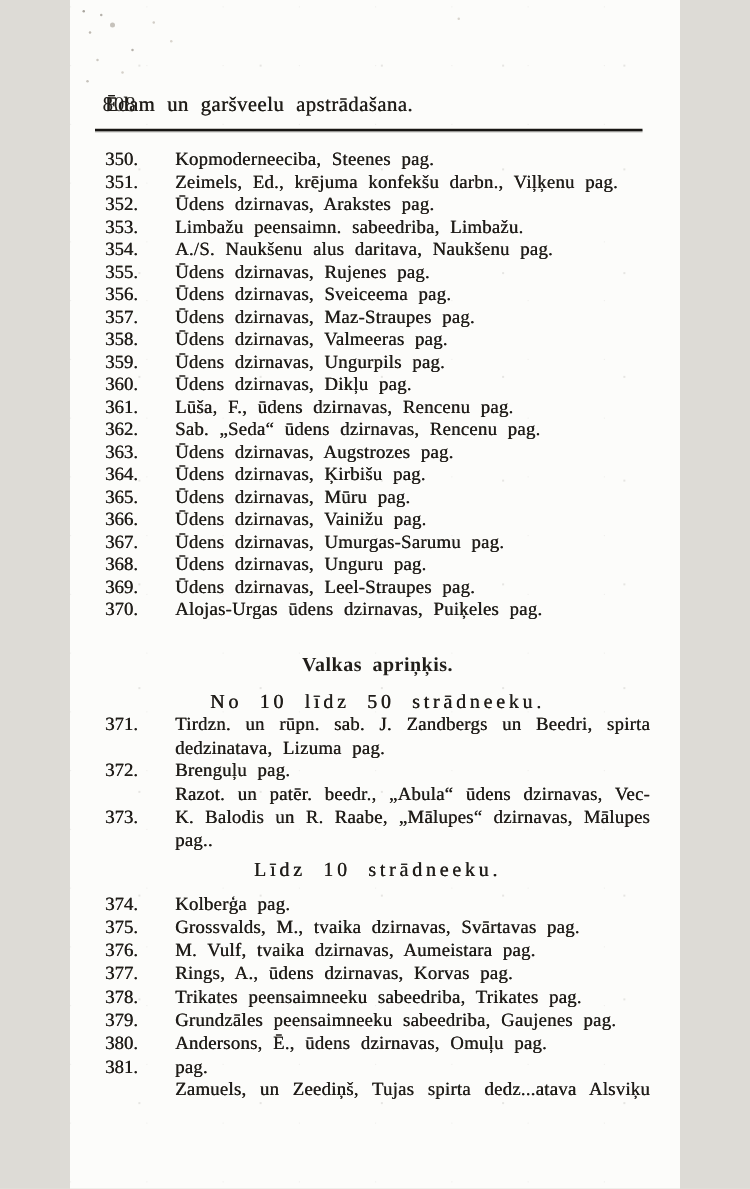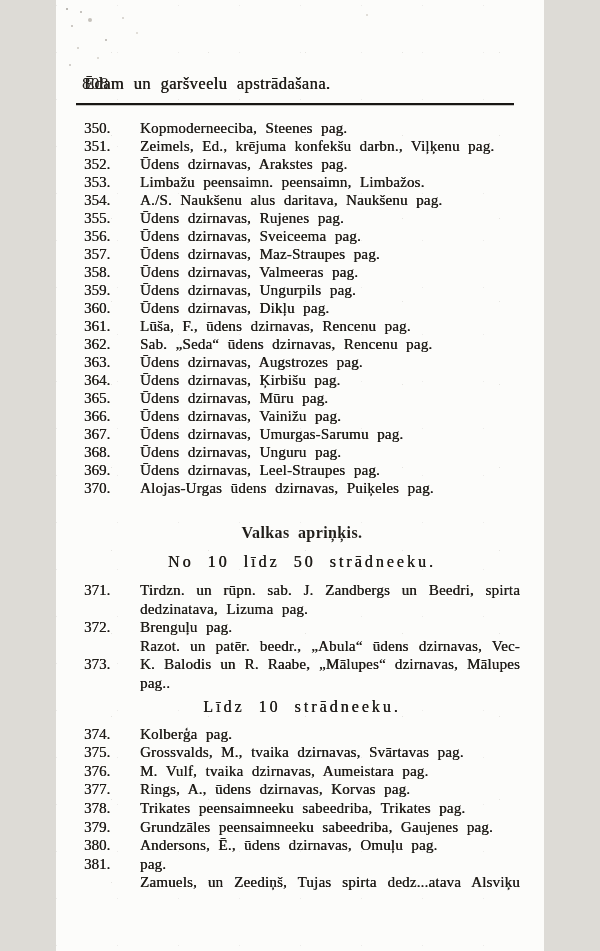--- a/index.html
+++ b/index.html
@@ -57,21 +57,21 @@
   .county-heading{
     margin:27px 0 0;text-align:center;
     font-size:16px;font-weight:bold;letter-spacing:.4px;word-spacing:4px;
   }
   .subheading{
     margin:11px 0 0;text-align:center;
     font-size:16px;font-weight:normal;
     letter-spacing:3px;word-spacing:7px;
     text-shadow:.3px 0 0 currentColor;
   }
-  #list-mid{margin-top:10px;}
+  #list-mid{}
   #subheading-under-10{margin-top:5px;}
   #list-lower{margin-top:9px;}
 </style>
 </head>
 <body>
 
 <div class="page">
   <div class="speckles"></div>
 
   <div class="header">
@@ -98,21 +98,21 @@
   <li class="entry">
     <span class="num">352.</span>
     <span class="txt">
           <span class="line">Ūdens dzirnavas, Arakstes pag.</span>
         </span>
   </li>
 
   <li class="entry">
     <span class="num">353.</span>
     <span class="txt">
-          <span class="line">Limbažu peensaimn. peensaimn, Limbažos.</span>
+          <span class="line">Limbažu peensaimn. sabeedriba, Limbažu.</span>
         </span>
   </li>
 
   <li class="entry">
     <span class="num">354.</span>
     <span class="txt">
           <span class="line">A./S. Naukšenu alus daritava, Naukšenu pag.</span>
         </span>
   </li>
 

